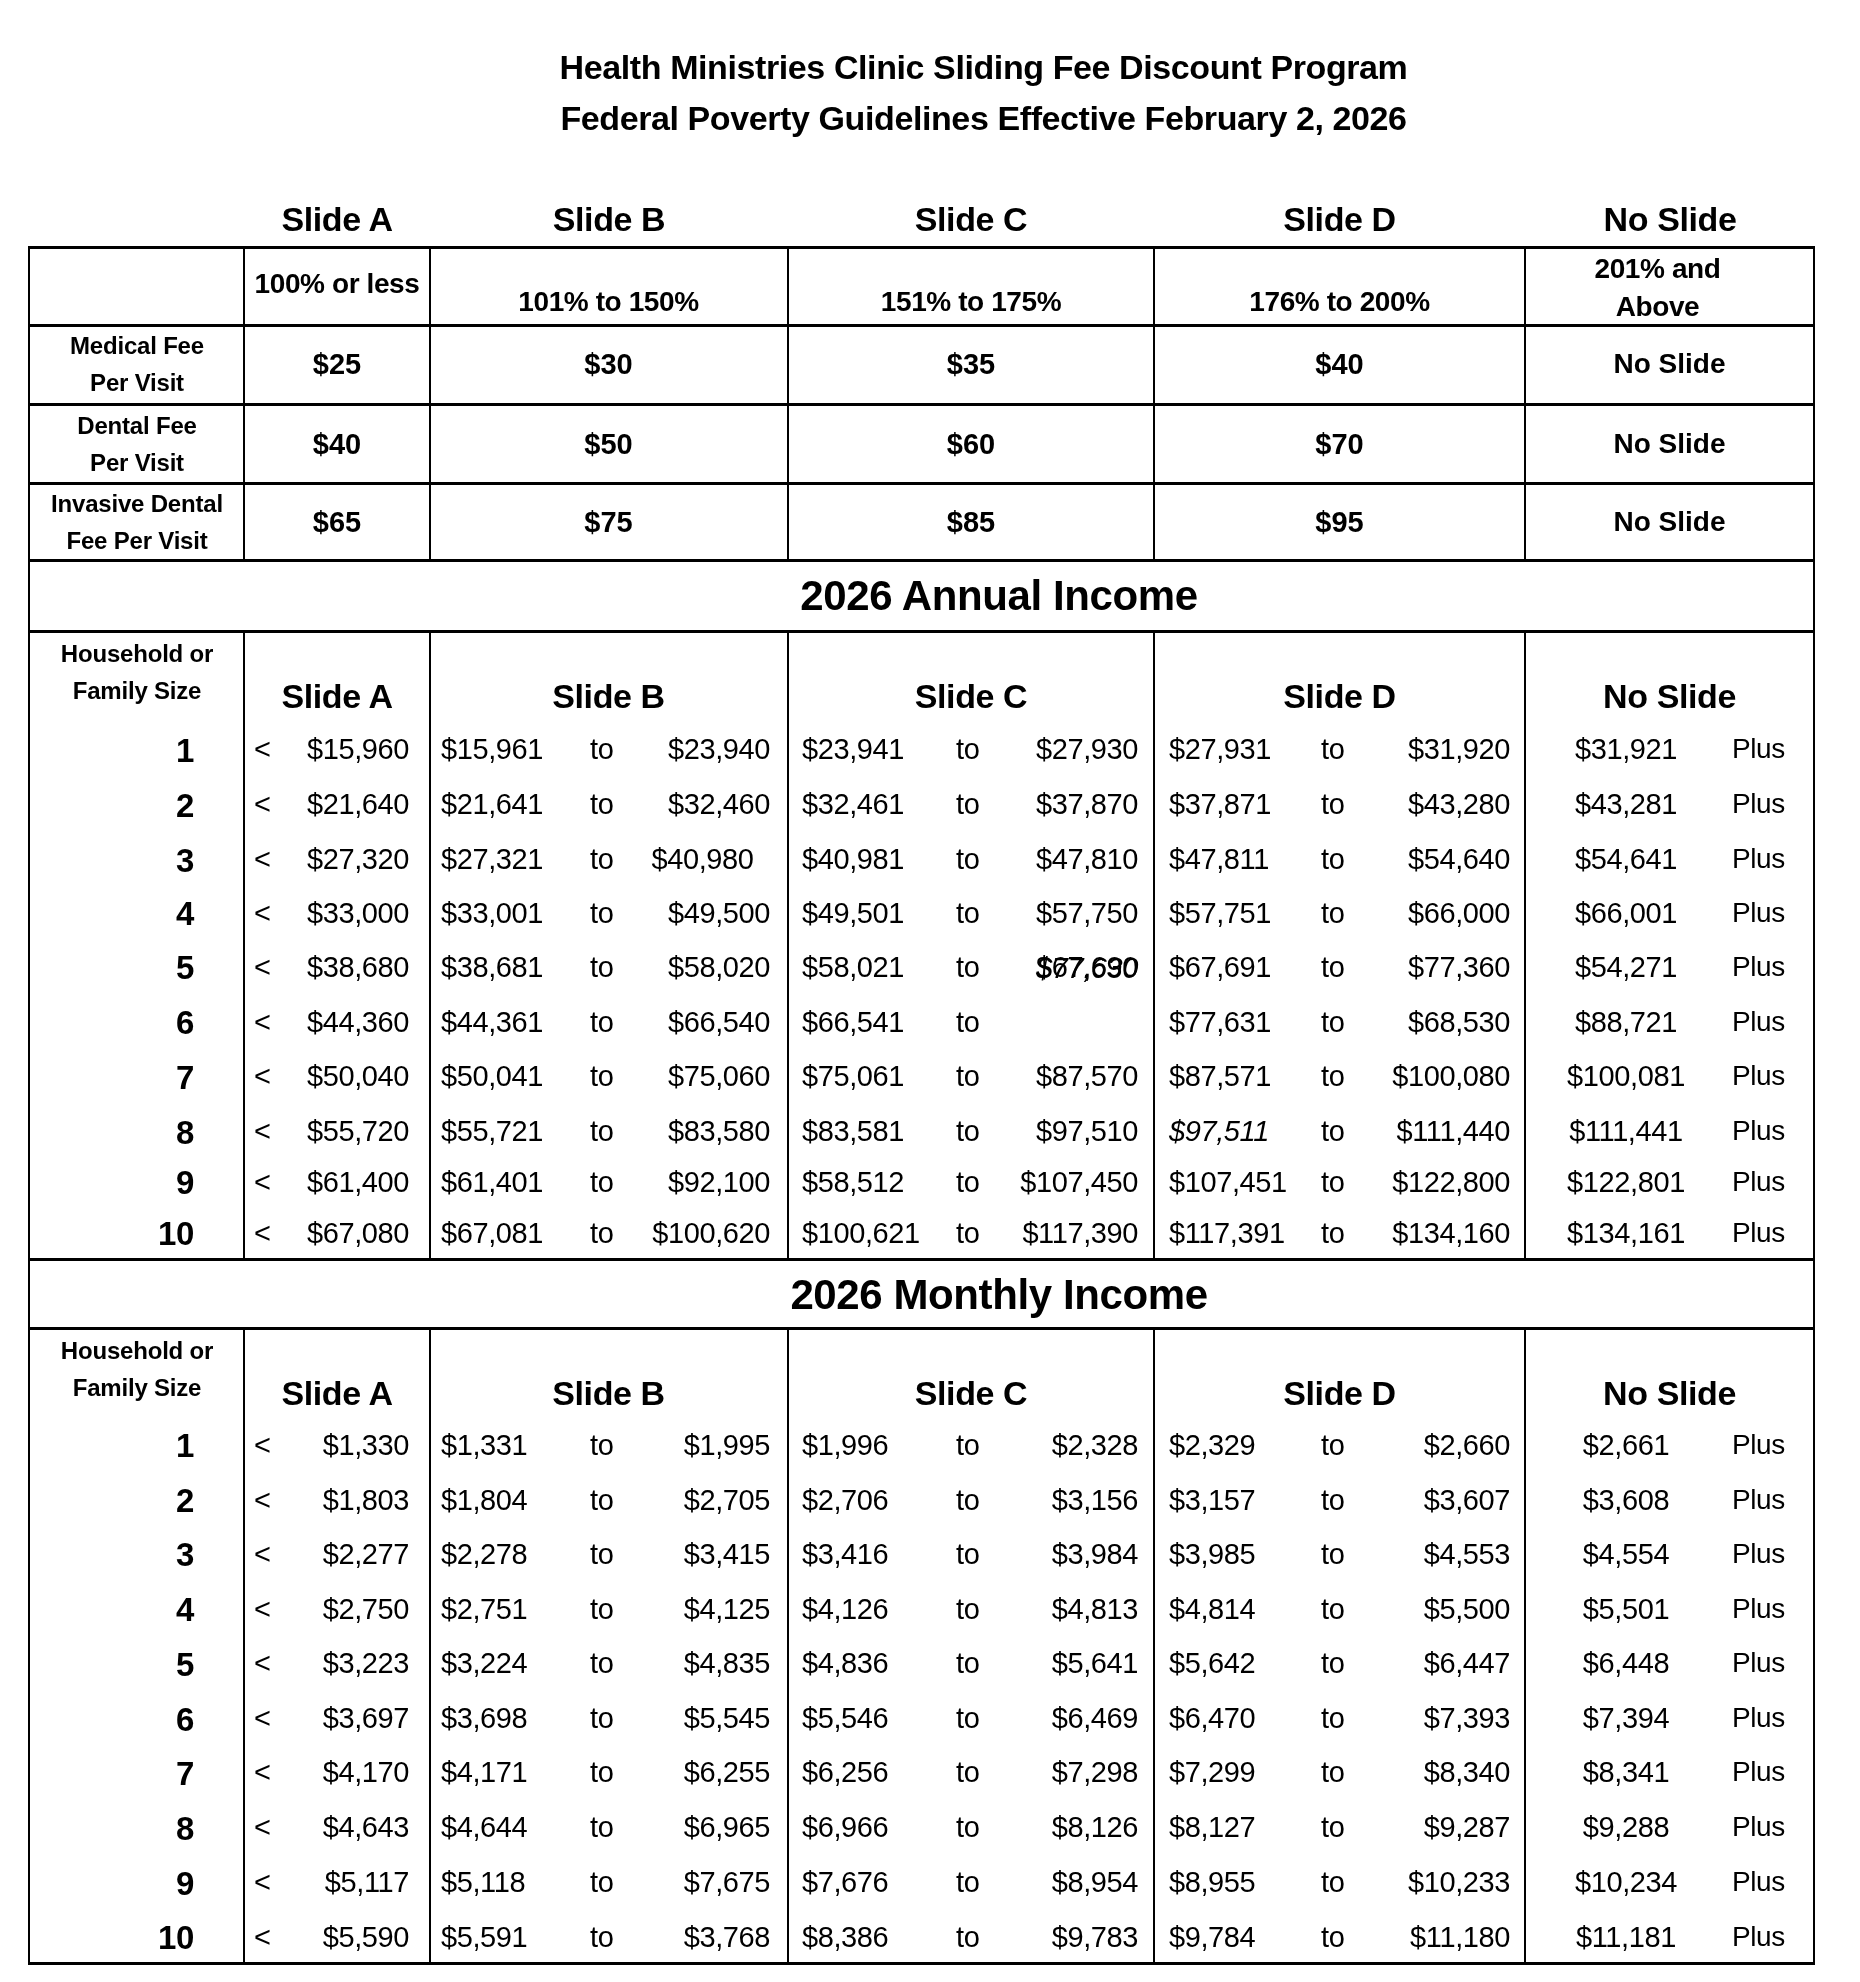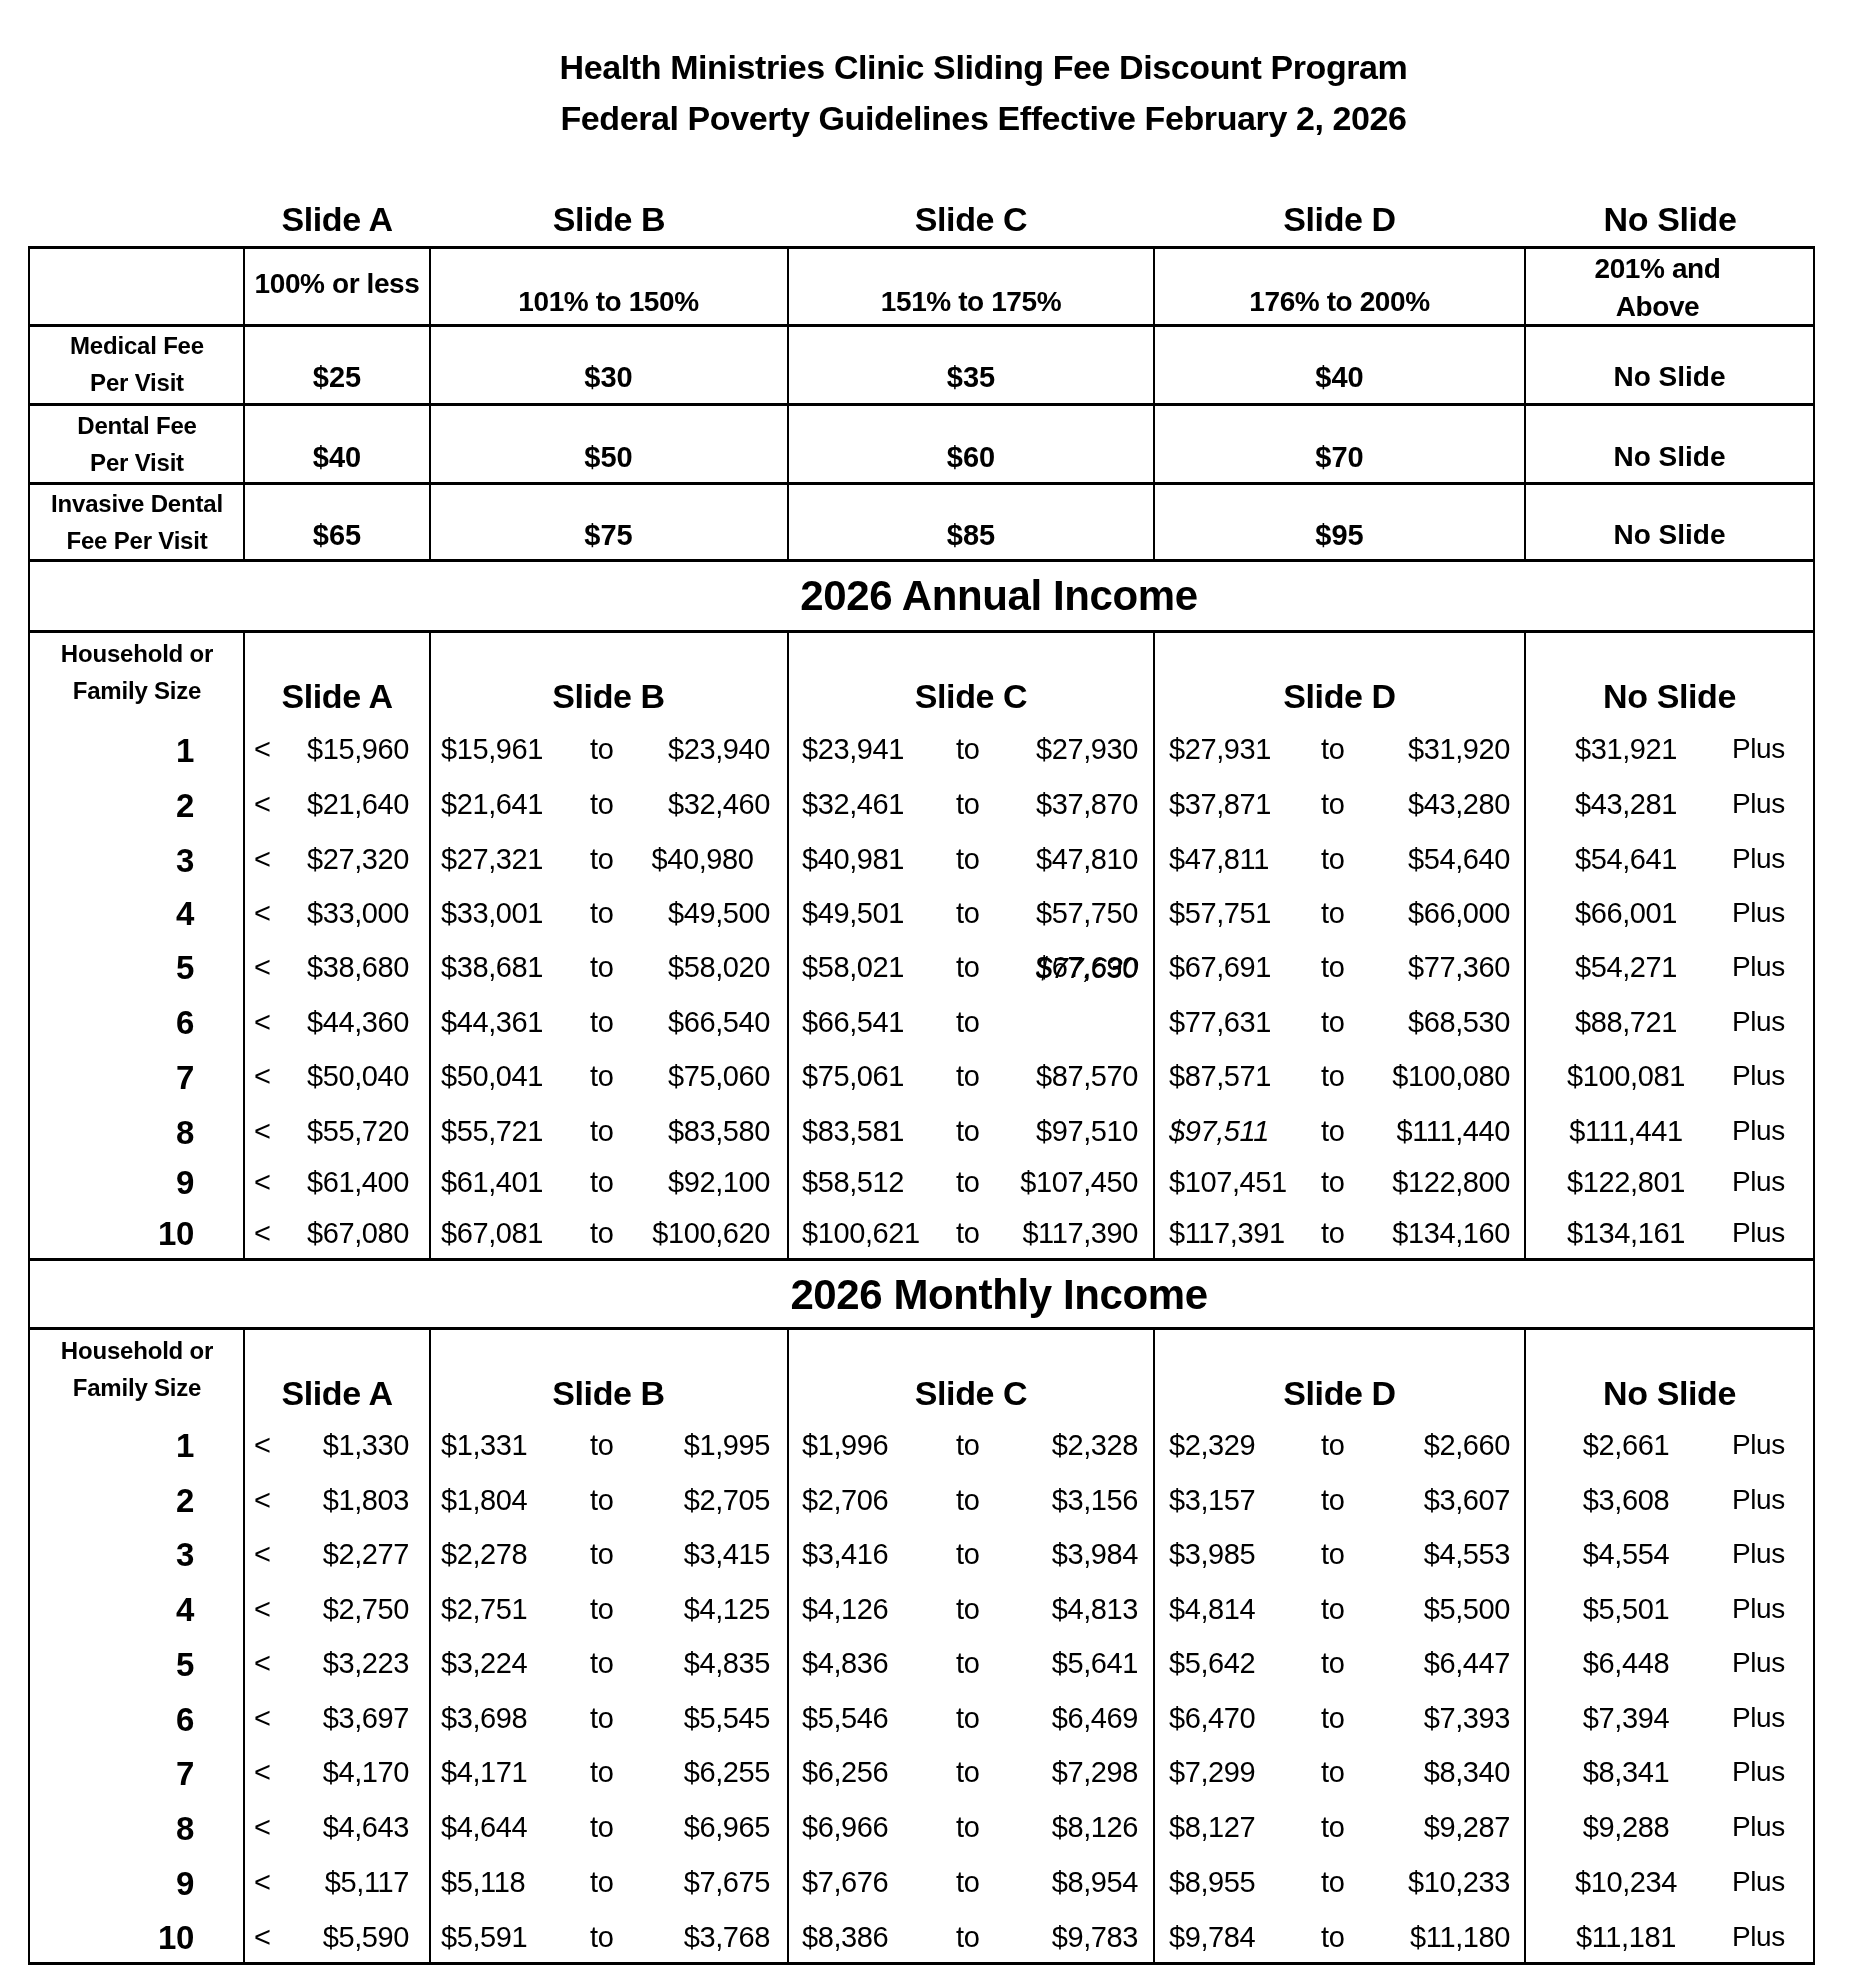--- a/index.html
+++ b/index.html
@@ -5,21 +5,21 @@
   html, body { margin:0; padding:0; background:#ffffff; }
   body { width:1860px; height:1983px; position:relative; overflow:hidden;
          font-family:"Liberation Sans", "DejaVu Sans", sans-serif; color:#000; }
   .abs { position:absolute; }
   .title { position:absolute; left:0; width:1967px; text-align:center; font-weight:bold; font-size:34px; letter-spacing:-0.4px; }
   .hdr { position:absolute; font-weight:bold; font-size:34px; text-align:center; letter-spacing:-0.4px; }
   .hline { position:absolute; height:3.1px; background:#000; left:28px; width:1787px; }
   .vline { position:absolute; width:2.3px; background:#000; }
   .cell { position:absolute; display:flex; align-items:center; justify-content:center; text-align:center; font-weight:bold; }
   .pct { font-size:28px; letter-spacing:-0.4px; }
-  .fee { font-size:29px;margin-top:13px; }
+  .fee { font-size:29px; }
   .lbl { font-size:24px; line-height:37px; letter-spacing:-0.2px; }
   .sect { font-size:42px; letter-spacing:-0.4px; }
   .shdr { font-size:34px; letter-spacing:-0.4px; }
   .num { position:absolute; font-size:29px; white-space:nowrap; letter-spacing:-0.4px; }
   .sizen { font-weight:bold; font-size:33px; text-align:right; width:62px; }
   .r { text-align:right; }
   .c { text-align:center; }
 </style>
 </head>
 <body>

